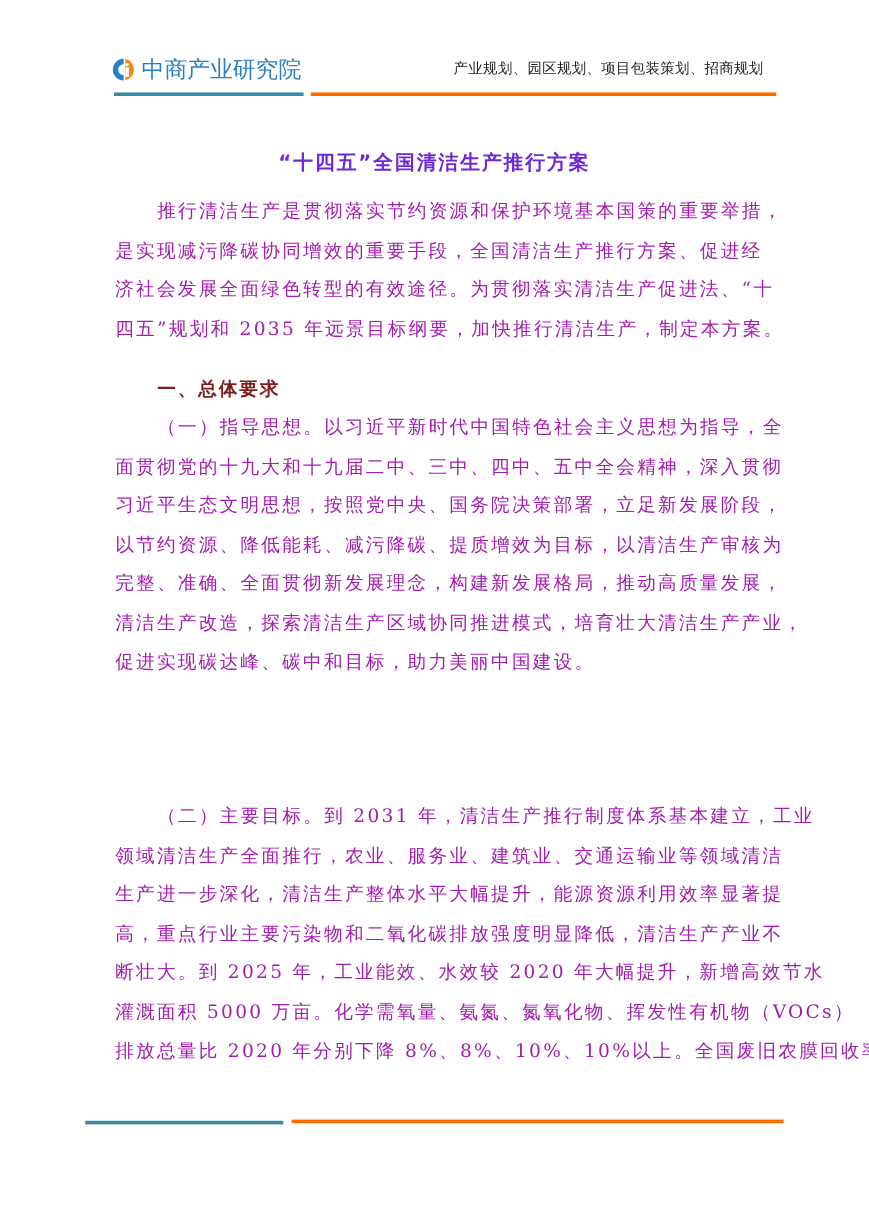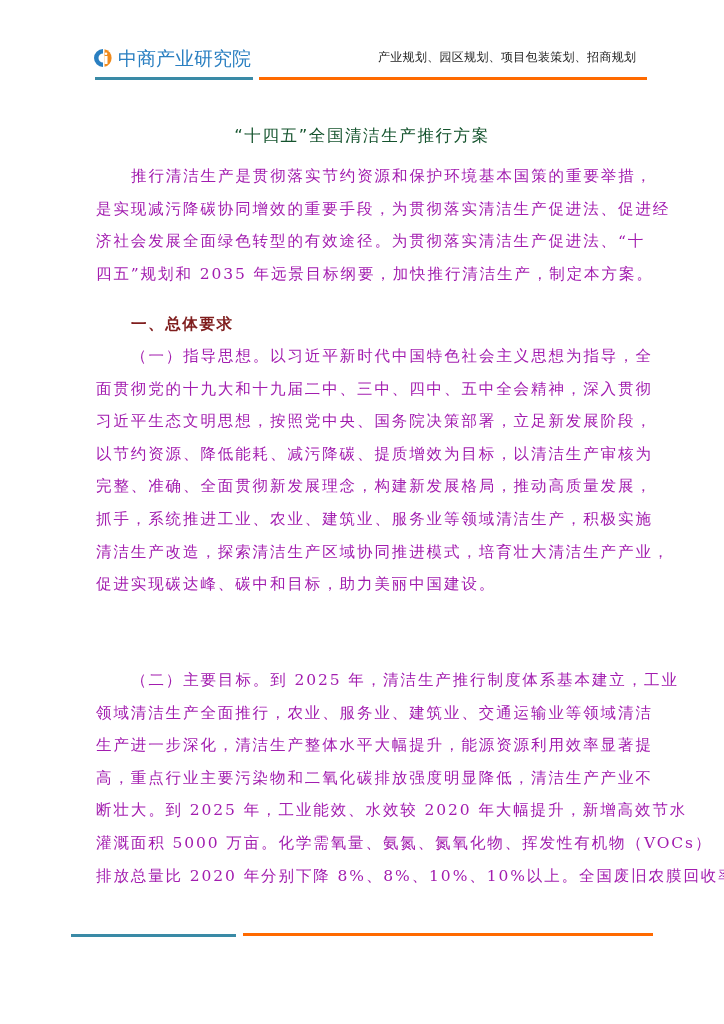--- a/index.html
+++ b/index.html
@@ -12,21 +12,21 @@
   .logo-mark { width: 22px; height: 22px; margin-right: 4px; }
   .logo-text { font-family: "DejaVu Sans", sans-serif; font-size: 19px; color: #2a7fc1; letter-spacing: 0px; line-height: 22px; }
   .hdr-tagline { position: absolute; left: 378px; top: 49px; font-family: "DejaVu Sans", sans-serif;
                  font-size: 12px; color: #222; letter-spacing: 0.3px; white-space: nowrap; }
   .rule { position: absolute; height: 3px; }
   .rule.blue { background: #3a8aa6; }
   .rule.orange { background: #ff6a00; }
 
   
   .title { position: absolute; left: 0; width: 724px; top: 125px; text-align: center;
-           font-family: "DejaVu Sans", sans-serif; font-weight: normal; font-size: 16.5px; letter-spacing: 1.6px; color: #14532d; }
+           font-family: "DejaVu Sans", sans-serif; font-weight: bold; font-size: 16.5px; letter-spacing: 1.6px; color: #6d28d9; }
   .para { position: absolute; left: 96px; width: 560px; font-size: 15.5px; color: #a21caf; }
   .line { height: 32.6px; line-height: 32.6px; white-space: nowrap; letter-spacing: 1.9px; }
   .indent { padding-left: 35px; }
   .heading1 { position: absolute; left: 131px; top: 314px; font-family: Liberation Serif, serif; font-weight: bold;
               font-size: 15.5px; letter-spacing: 1.6px; color: #7f1d1d; }
 
   
   .ftr-text { position: absolute; left: 95px; top: 945px; font-family: "DejaVu Sans", sans-serif;
               font-size: 12px; color: #e8101a; white-space: nowrap; }
   .ftr-page { color: #222; font-size: 13px; margin-left: 3px; }
@@ -46,40 +46,39 @@
     <span class="logo-text">中商产业研究院</span>
   </div>
   <div class="hdr-tagline">产业规划、园区规划、项目包装策划、招商规划</div>
   <div class="rule blue" style="left:95px; top:77px; width:158px;"></div>
   <div class="rule orange" style="left:259px; top:77px; width:388px;"></div>
 
   <div class="title">“十四五”全国清洁生产推行方案</div>
 
   <div class="para" style="top:160px;">
     <div class="line indent">推行清洁生产是贯彻落实节约资源和保护环境基本国策的重要举措，</div>
-    <div class="line">是实现减污降碳协同增效的重要手段，为贯彻落实清洁生产促进法、促进经</div>
+    <div class="line">是实现减污降碳协同增效的重要手段，全国清洁生产推行方案、促进经</div>
     <div class="line">济社会发展全面绿色转型的有效途径。为贯彻落实清洁生产促进法、“十</div>
     <div class="line">四五”规划和 2035 年远景目标纲要，加快推行清洁生产，制定本方案。</div>
   </div>
 
   <div class="heading1">一、总体要求</div>
 
   <div class="para" style="top:340px;">
     <div class="line indent">（一）指导思想。以习近平新时代中国特色社会主义思想为指导，全</div>
     <div class="line">面贯彻党的十九大和十九届二中、三中、四中、五中全会精神，深入贯彻</div>
     <div class="line">习近平生态文明思想，按照党中央、国务院决策部署，立足新发展阶段，</div>
     <div class="line">以节约资源、降低能耗、减污降碳、提质增效为目标，以清洁生产审核为</div>
     <div class="line">完整、准确、全面贯彻新发展理念，构建新发展格局，推动高质量发展，</div>
-    <div class="line">抓手，系统推进工业、农业、建筑业、服务业等领域清洁生产，积极实施</div>
     <div class="line">清洁生产改造，探索清洁生产区域协同推进模式，培育壮大清洁生产产业，</div>
     <div class="line">促进实现碳达峰、碳中和目标，助力美丽中国建设。</div>
   </div>
 
   <div class="para" style="top:664px;">
-    <div class="line indent">（二）主要目标。到 2025 年，清洁生产推行制度体系基本建立，工业</div>
+    <div class="line indent">（二）主要目标。到 2031 年，清洁生产推行制度体系基本建立，工业</div>
     <div class="line">领域清洁生产全面推行，农业、服务业、建筑业、交通运输业等领域清洁</div>
     <div class="line">生产进一步深化，清洁生产整体水平大幅提升，能源资源利用效率显著提</div>
     <div class="line">高，重点行业主要污染物和二氧化碳排放强度明显降低，清洁生产产业不</div>
     <div class="line">断壮大。到 2025 年，工业能效、水效较 2020 年大幅提升，新增高效节水</div>
     <div class="line">灌溉面积 5000 万亩。化学需氧量、氨氮、氮氧化物、挥发性有机物（VOCs）</div>
     <div class="line">排放总量比 2020 年分别下降 8%、8%、10%、10%以上。全国废旧农膜回收率</div>
   </div>
 
   <div class="rule blue" style="left:71px; top:934px; width:165px;"></div>
   <div class="rule orange" style="left:243px; top:933px; width:410px;"></div>

